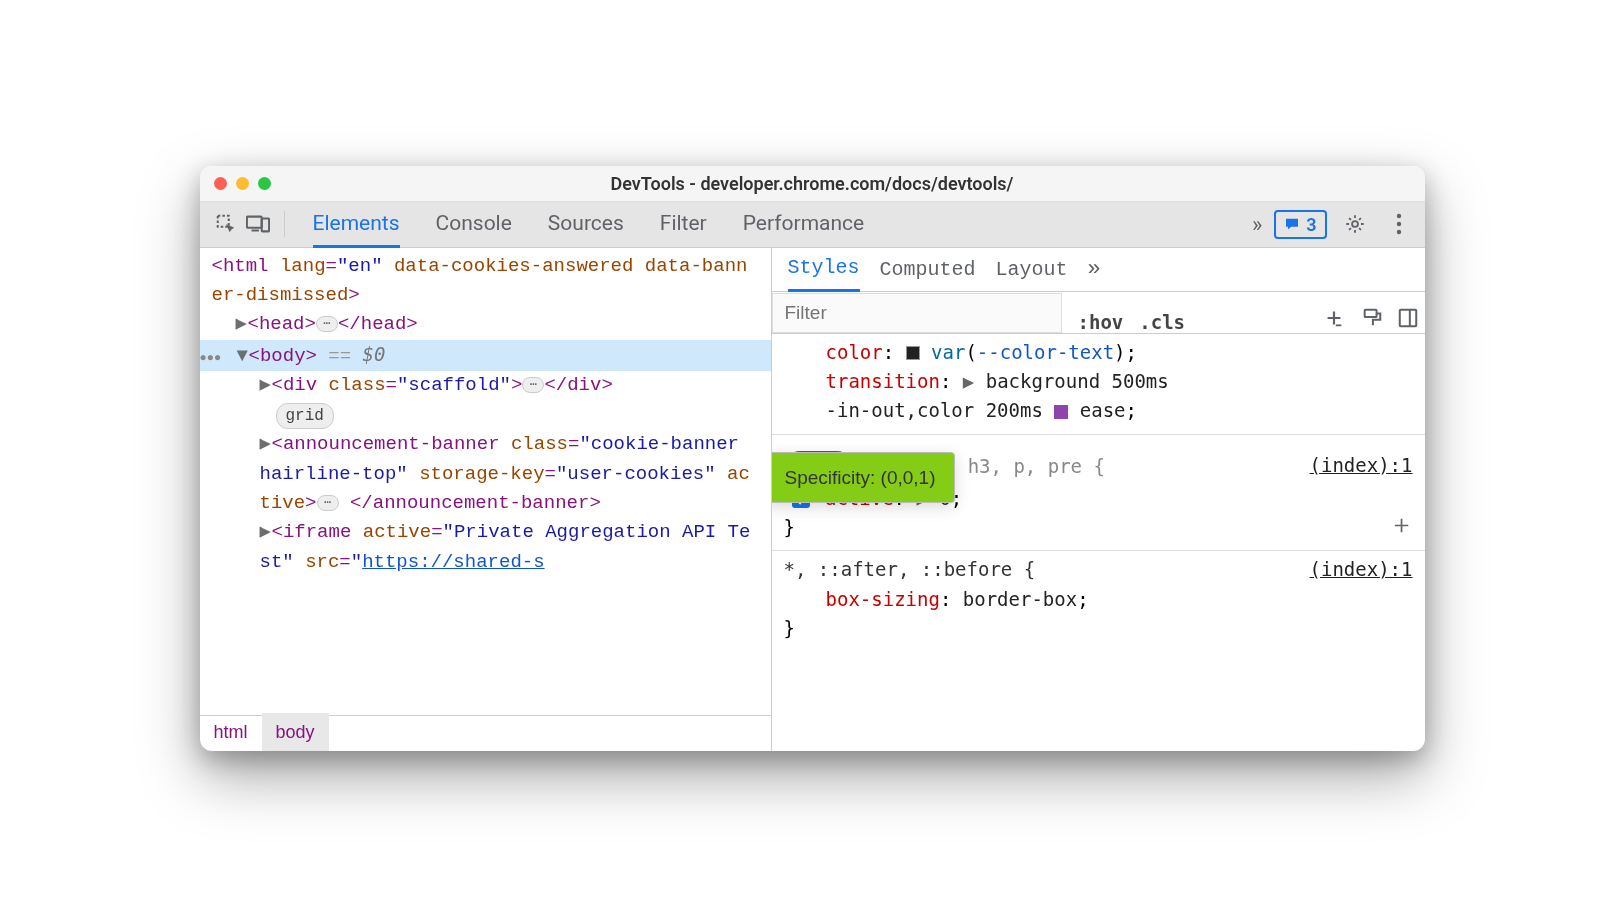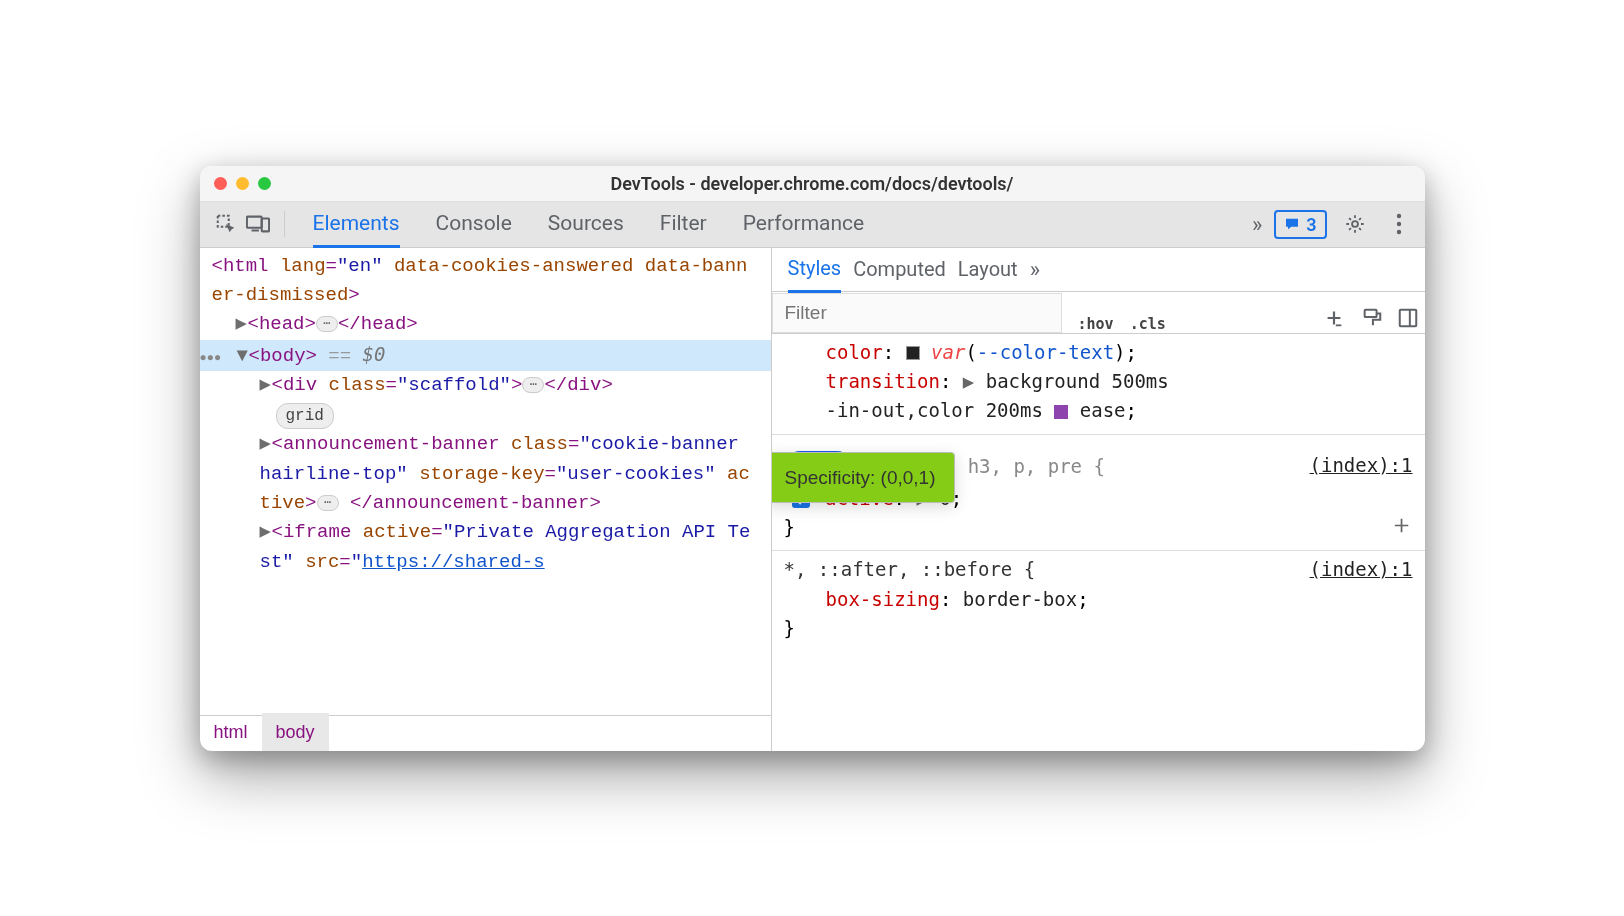--- a/index.html
+++ b/index.html
@@ -179,24 +179,25 @@
     flex: 1;
     display: flex;
     flex-direction: column;
     position: relative;
   }
   .style-tabs {
     height: 44px;
     border-bottom: 1px solid #ccc;
     display: flex;
     align-items: center;
-    gap: 12px;
+    gap: 20px;
     padding: 0 16px;
     font-size: 20px;
     color: #5f6368;
+    font-family: Liberation Mono, monospace;
   }
   .style-tab { padding: 10px 0; cursor: pointer; }
   .style-tab.active {
     color: #1a73e8;
     border-bottom: 3px solid #1a73e8;
   }
   .filter-row {
     height: 42px;
     border-bottom: 1px solid #ccc;
     display: flex;
@@ -207,42 +208,42 @@
     height: 40px;
     border: 1px solid #ddd;
     background: #fafafa;
     font-size: 19px;
     padding: 0 12px;
     color: #777;
     margin-right: 8px;
   }
   .filter-btn {
     font-family: Menlo, monospace;
-    font-size: 15px;
+    font-size: 19px;
     font-weight: 600;
     color: #444;
     margin: 0 8px;
   }
   .style-rules {
     flex: 1;
     overflow: hidden;
     font-family: Menlo, Consolas, monospace;
     font-size: 19px;
     line-height: 1.55;
     position: relative;
   }
   .rule-block {
     padding: 4px 12px 8px 12px;
     border-bottom: 1px solid #ddd;
     position: relative;
   }
   .propname { color: #c80000; }
   .propval { color: #222; }
   .varname { color: #1155cc; }
-  .link-func { color: #ef4444; font-style: italic; }
+  .link-func { color: #0369a1; }
   .tri { color: #666; }
   .swatch {
     display: inline-block;
     width: 14px;
     height: 14px;
     background: #222;
     border: 1px solid #999;
     vertical-align: middle;
   }
   .swatch.purple { background: #8e44ad; border-color: #8e44ad;}

